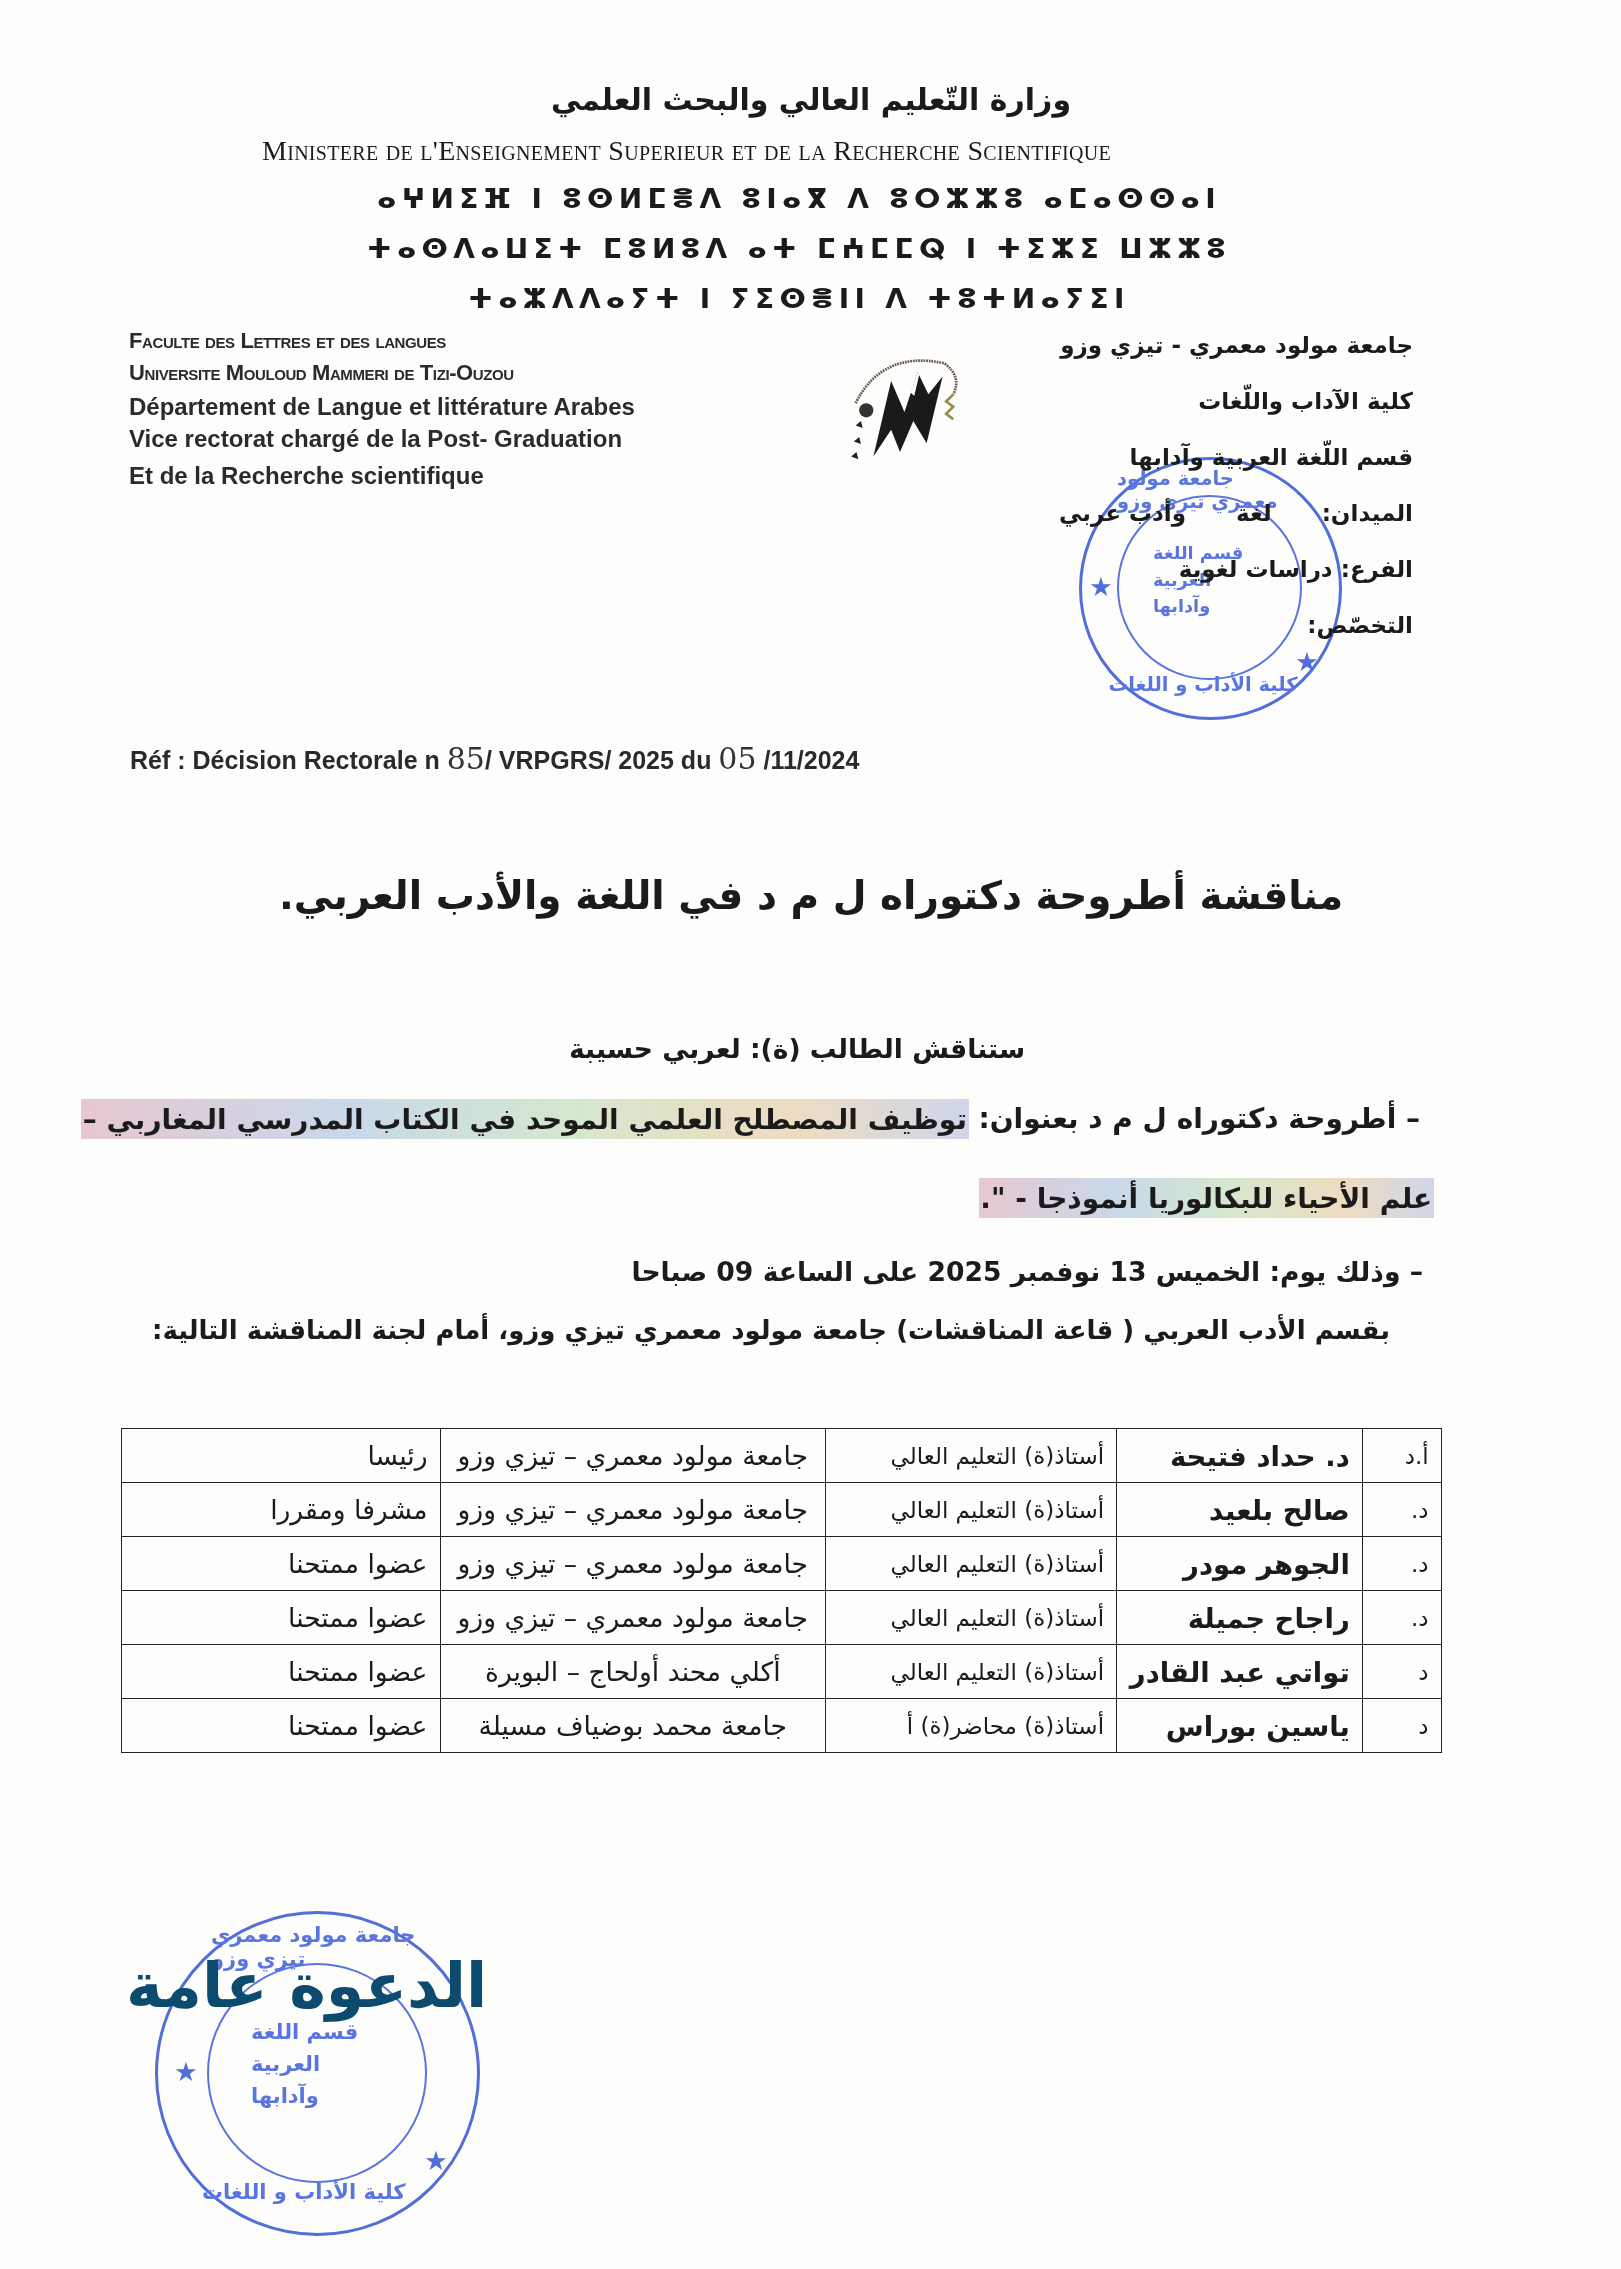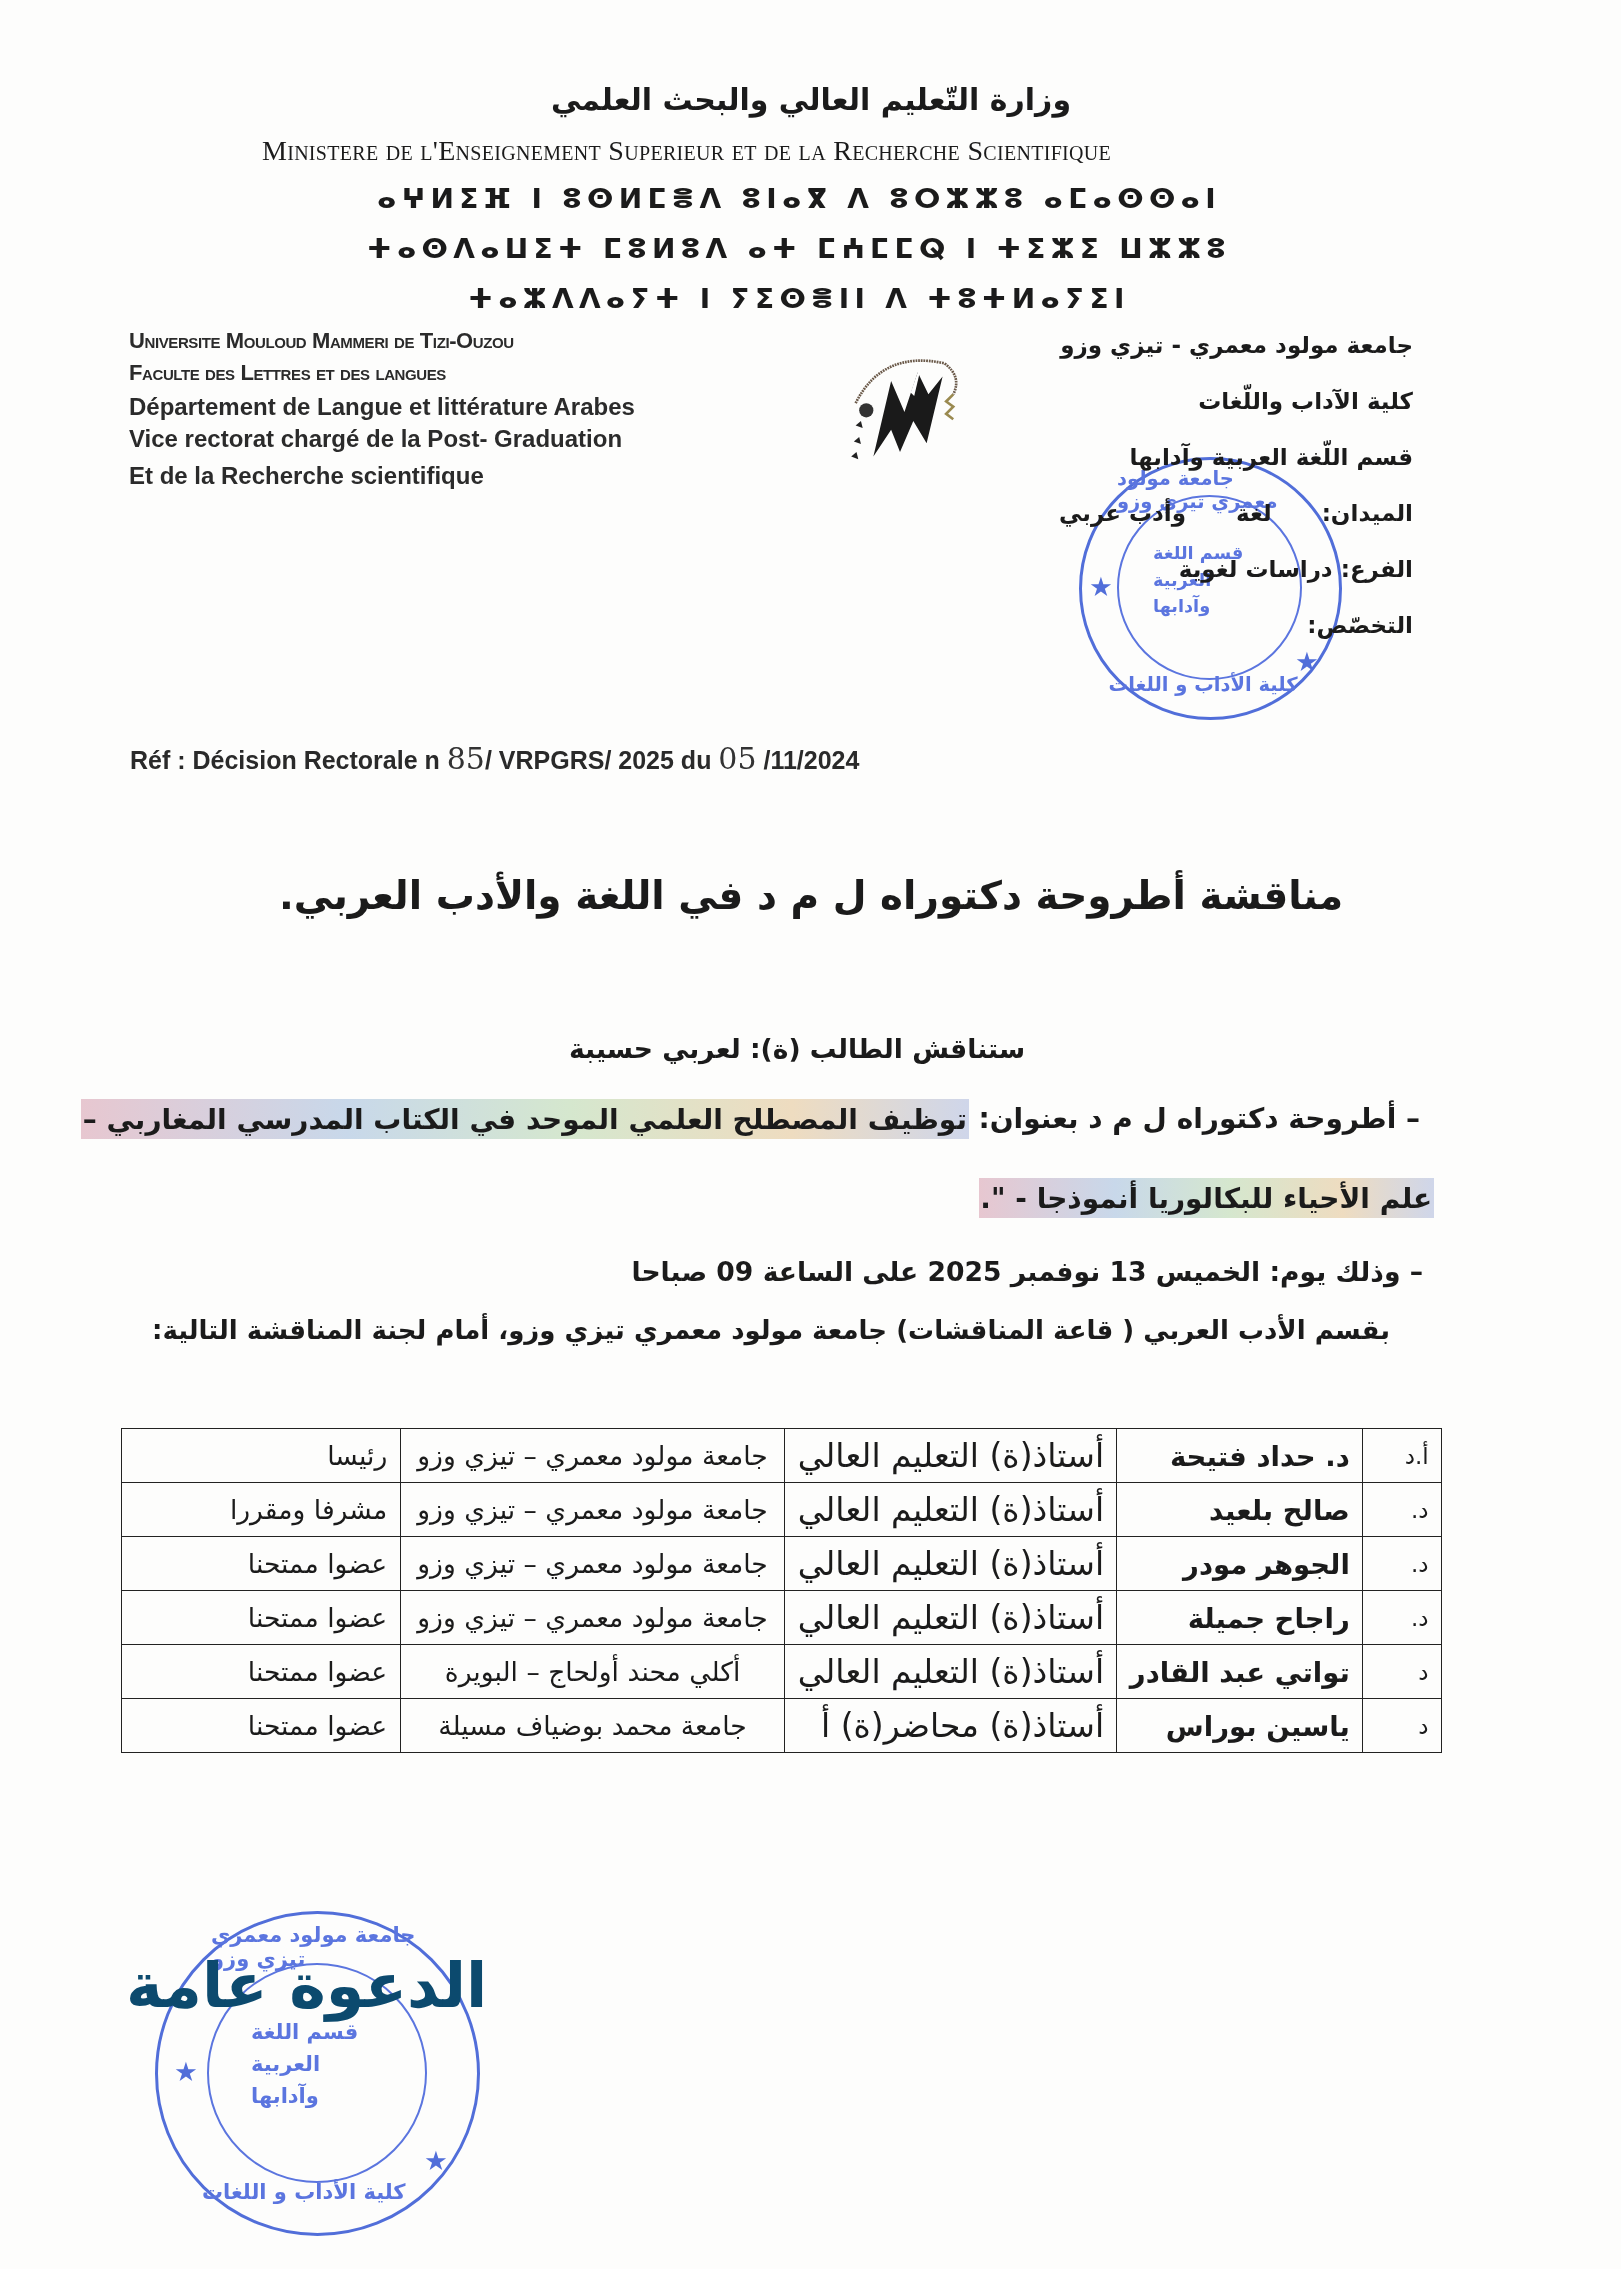--- a/index.html
+++ b/index.html
@@ -44,38 +44,38 @@
   #thesis-line2 { top:1170px; right:188px; font-weight:bold; font-size:28px; direction:rtl; white-space:nowrap; line-height:55px; }
   .hl { background:linear-gradient(90deg, #e7c7d0 0%, #c8d8ea 30%, #d5e7ce 55%, #eedcc0 80%, #cfd6ea 100%); padding:3.5px 1.8px; }
 
   #date-line { top:1256px; right:199px; font-weight:bold; font-size:26.6px; direction:rtl; white-space:nowrap; }
   #place-line { top:1315px; right:232px; font-weight:bold; font-size:26px; direction:rtl; white-space:nowrap; }
 
   #jury { top:1428px; left:121px; width:1321px; border-collapse:collapse; direction:rtl; }
   #jury td { border:1.8px solid #222; height:53px; font-size:26px; padding:0 12.4px; white-space:nowrap; }
   #jury td.c-title { width:53px; font-size:23px; text-align:right; }
   #jury td.c-name { width:173px; font-weight:bold; font-size:27.5px; text-align:right; }
-  #jury td.c-rank { width:266px; font-size:33px; }
+  #jury td.c-rank { width:266px; font-size:23px; }
   #jury td.c-inst { width:359px; font-size:26.6px; text-align:center; }
   #jury td.c-role { font-size:26.6px; text-align:right; }
 
   #public-invite { top:1949px; left:126px; font-weight:bold; font-size:62px; direction:rtl; z-index:4; color:#0c4a6e; }
 </style>
 </head>
 <body>
 
 <div id="ministry-ar" class="abs center ar">وزارة التّعليم العالي والبحث العلمي</div>
 <div id="ministry-fr" class="abs center">Ministere de l'Enseignement Superieur et de la Recherche Scientifique</div>
 <div id="tifi-1" class="abs center tifi">ⴰⵖⵍⵉⴼ ⵏ ⵓⵙⵍⵎⴻⴷ ⵓⵏⴰⴳ ⴷ ⵓⵔⵣⵣⵓ ⴰⵎⴰⵙⵙⴰⵏ</div>
 <div id="tifi-2" class="abs center tifi">ⵜⴰⵙⴷⴰⵡⵉⵜ ⵎⵓⵍⵓⴷ ⴰⵜ ⵎⵄⵎⵎⵕ ⵏ ⵜⵉⵣⵉ ⵡⵣⵣⵓ</div>
 <div id="tifi-3" class="abs center tifi">ⵜⴰⵣⴷⴷⴰⵢⵜ ⵏ ⵢⵉⵙⴻⵏⵏ ⴷ ⵜⵓⵜⵍⴰⵢⵉⵏ</div>
 
 <div id="univ-fr" class="abs">
+  <div>Faculte des Lettres et des langues</div>
   <div>Universite Mouloud Mammeri de Tizi-Ouzou</div>
-  <div>Faculte des Lettres et des langues</div>
   <div>Département de Langue et littérature Arabes</div>
   <div>Vice rectorat chargé de la Post- Graduation</div>
   <div>Et de la Recherche scientifique</div>
 </div>
 
 <svg id="logo" class="abs" viewBox="0 0 160 135">
   <path d="M30 70 Q60 10 130 25 Q150 40 140 60" fill="none" stroke="#6b5a4a" stroke-width="3" stroke-dasharray="2 1"></path>
   <path d="M140 60 l-8 8 l8 6 l-8 8 l8 6" fill="none" stroke="#9a8a50" stroke-width="3"></path>
   <polygon points="50,130 70,45 85,80 100,35 112,60 128,40 110,115 95,90 80,125 70,100" fill="#1a1a1a"></polygon>
   <polygon points="100,35 104,28 96,62 92,58" fill="#fff"></polygon>

